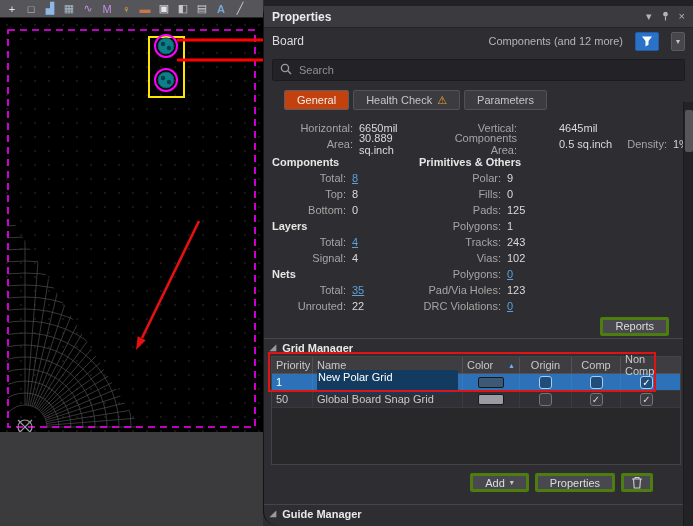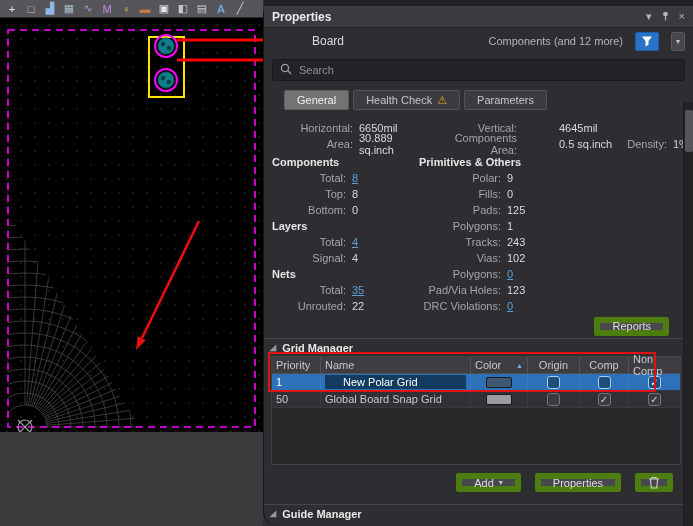--- a/index.html
+++ b/index.html
@@ -15,65 +15,65 @@
   #canvas svg{position:absolute;left:0;top:0;}
 
   
   #panel{position:absolute;left:263px;top:0;width:430px;height:526px;background:#2e2e32;border-left:1px solid #141416;border-radius:15px;}
   .topstrip{height:6px;background:#222226;}
   .titlebar{height:22px;background:#3a3a3f;border-bottom:1px solid #232327;display:flex;align-items:center;padding:0 8px;gap:8px;}
   .titlebar .title{font-weight:bold;font-size:12px;color:#eaeaea;}
   .tbicons{margin-left:auto;display:flex;align-items:center;gap:9px;}
   .tbicons span{color:#b4b4b4;cursor:pointer;font-size:11px;line-height:1;}
   .objrow{height:26px;display:flex;align-items:center;padding:0 8px;gap:5px;}
-  .objname{font-size:12px;color:#dcdcdc;margin-left:40px;}
+  .objname{font-size:12px;color:#dcdcdc;}
   .objright{margin-left:auto;display:flex;align-items:center;gap:12px;}
   .scope{color:#b5b5b5;}
   .filterbtn{width:24px;height:19px;background:#2a72c8;border:1px solid #1f5ea8;border-radius:2px;display:flex;align-items:center;justify-content:center;cursor:pointer;}
   .filterdrop{width:14px;height:19px;background:#46464b;border:1px solid #5a5a60;border-radius:2px;color:#c6c6c6;font-size:8px;display:flex;align-items:center;justify-content:center;cursor:pointer;}
   .searchrow{padding:5px 8px 3px;}
   .searchbox{height:22px;background:#232327;border:1px solid #1b1b1e;border-radius:2px;display:flex;align-items:center;gap:7px;padding:0 7px;}
   .searchbox input{flex:1;background:transparent;border:none;outline:none;color:#d0d0d0;font-family:Liberation Sans, sans-serif;font-size:11px;}
   .searchbox input::placeholder{color:#909095;}
   .tabsrow{padding:6px 0 6px 20px;display:flex;gap:4px;}
   .tab{height:20px;padding:0 12px;background:#3b3b40;border:1px solid #515157;border-radius:2px;color:#c6c6c6;font-size:11px;font-family:"Liberation Sans",sans-serif;display:flex;align-items:center;gap:5px;cursor:pointer;}
-  .tab.active{background:#737373;border-color:#5c5c63;color:#f0f0f0;}
+  .tab.active{background:#c2410c;border-color:#5c5c63;color:#f0f0f0;}
   .warnicon{color:#f0a132;font-size:11px;}
   .dims{padding:4px 0 2px;}
   .drow{display:flex;height:16px;align-items:center;}
   .dl{text-align:right;color:#a5a5a5;}
   .dv{padding-left:6px;color:#dadada;}
   .dl1{width:89px;} .dv1{width:74px;} .dl2{width:90px;text-align:right;} .dv2{width:64px;margin-left:36px;} .dl3{width:50px;text-align:right;color:#a5a5a5;} .dv3{padding-left:6px;}
   .stats .srow{display:flex;height:16px;align-items:center;padding-left:8px;}
   .shdr{width:147px;font-weight:bold;color:#e6e6e6;}
   .shdr2{font-weight:bold;color:#e6e6e6;}
   .sl{width:74px;text-align:right;color:#a5a5a5;}
   .sv{width:73px;padding-left:6px;color:#dadada;}
   .rl{width:82px;text-align:right;color:#a5a5a5;}
   .rv{padding-left:6px;color:#dadada;}
   .link{color:#5f9fd6;text-decoration:underline;cursor:pointer;}
   .reportsrow{height:24px;display:flex;justify-content:flex-end;align-items:center;padding-right:24px;}
-  .std{height:19px;padding:0 12px;background:#48484e;border:6px solid #4d7c0f;border-radius:2px;color:#dedede;font-size:11px;font-family:"Liberation Sans",sans-serif;display:flex;align-items:center;gap:5px;cursor:pointer;}
+  .std{height:19px;padding:0 12px;background:#48484e;border:3px solid #4d7c0f;border-radius:2px;color:#dedede;font-size:11px;font-family:"Liberation Sans",sans-serif;display:flex;align-items:center;gap:5px;cursor:pointer;}
   .sechdr{height:18px;display:flex;align-items:center;gap:6px;padding-left:6px;font-weight:bold;color:#e8e8e8;border-top:1px solid #45454a;}
   .mk{color:#9a9a9a;font-size:8px;}
   .gtable{margin-left:7px;width:410px;border:1px solid #434348;background:#28282b;}
   .ghead{display:flex;height:17px;background:#3d3d42;border-bottom:1px solid #515157;color:#c9c9c9;}
   .gh{display:flex;align-items:center;padding:0 4px;border-right:1px solid #515157;}
   .grow{display:flex;height:17px;align-items:center;color:#c9c9c9;background:#313135;border-bottom:1px solid #3a3a3e;}
   .grow.sel{background:#2d72b8;color:#fff;}
   .gc{height:100%;display:flex;align-items:center;padding:0 4px;border-right:1px solid rgba(255,255,255,0.05);}
-  .c-pri{width:49px;} .c-name{width:150px;} .c-color{width:57px;justify-content:center;} .c-origin{width:52px;justify-content:center;} .c-comp{width:49px;justify-content:center;} .c-noncomp{width:51px;justify-content:center;border-right:none;}
+  .c-pri{width:41px;} .c-name{width:150px;} .c-color{width:57px;justify-content:center;} .c-origin{width:52px;justify-content:center;} .c-comp{width:49px;justify-content:center;} .c-noncomp{width:51px;justify-content:center;border-right:none;}
   .gh.c-color{justify-content:space-between;}
   .sort{color:#6ab0f0;font-size:7px;}
-  .nameedit{width:100%;background:#133a5f;height:14px;line-height:14px;padding:0 18px;color:#fff;white-space:nowrap;overflow:hidden;}
+  .nameedit{width:100%;background:#133a5f;height:24px;line-height:14px;padding:0 1px;color:#fff;white-space:nowrap;overflow:hidden;}
   .swatch{width:26px;height:11px;border:1px solid #18181a;border-radius:2px;}
   .cb{width:13px;height:13px;border:1px solid #74747a;background:#3a3a3f;border-radius:3px;display:flex;align-items:center;justify-content:center;font-size:10px;color:#d8d8d8;cursor:pointer;}
   .sel .cb{border-color:#aacdf0;background:#1f4e7d;color:#fff;}
   .gfill{height:56px;background:#28282b;}
-  .btnrow{display:flex;justify-content:flex-end;align-items:center;gap:14px;padding:8px 20px 0 0;}
+  .btnrow{display:flex;justify-content:flex-end;align-items:center;gap:6px;padding:8px 40px 0 0;}
   .dd{font-size:8px;color:#c8c8c8;}
   .iconbtn{padding:0 7px;}
   .guide{margin-top:12px;}
   .annot{position:absolute;left:4px;top:352px;width:388px;height:40px;border:2px solid #e11212;pointer-events:none;z-index:6;}
   .vscroll{position:absolute;right:0;top:102px;bottom:0;width:10px;background:#232326;border-left:1px solid #1b1b1e;z-index:5;}
   .vthumb{position:absolute;left:1px;top:8px;width:8px;height:42px;background:#55555a;border-radius:2px;cursor:pointer;}
 </style>
 </head>
 <body>
 

